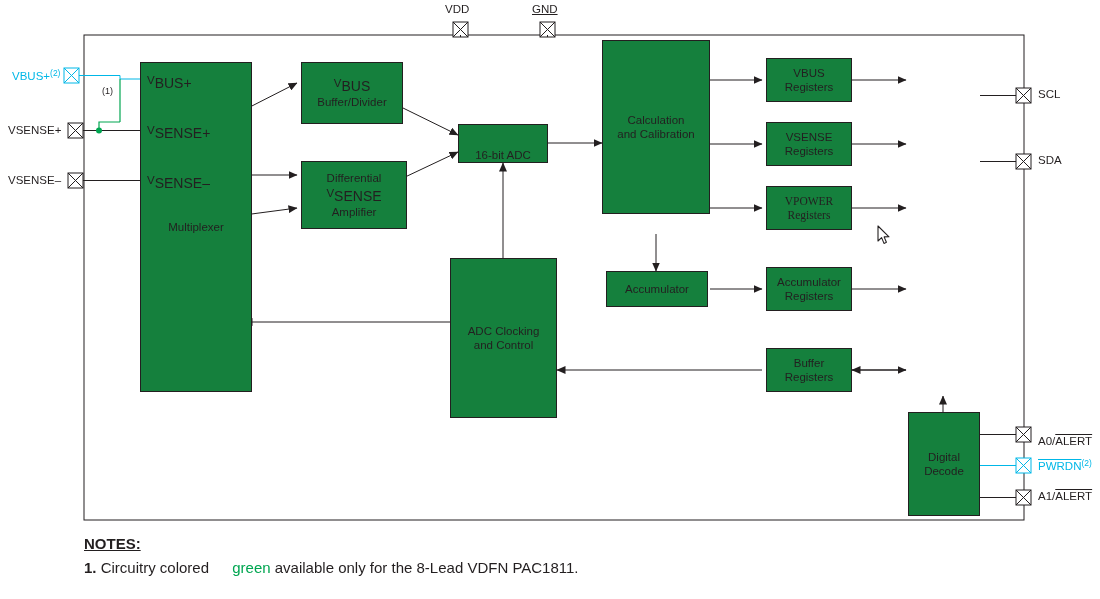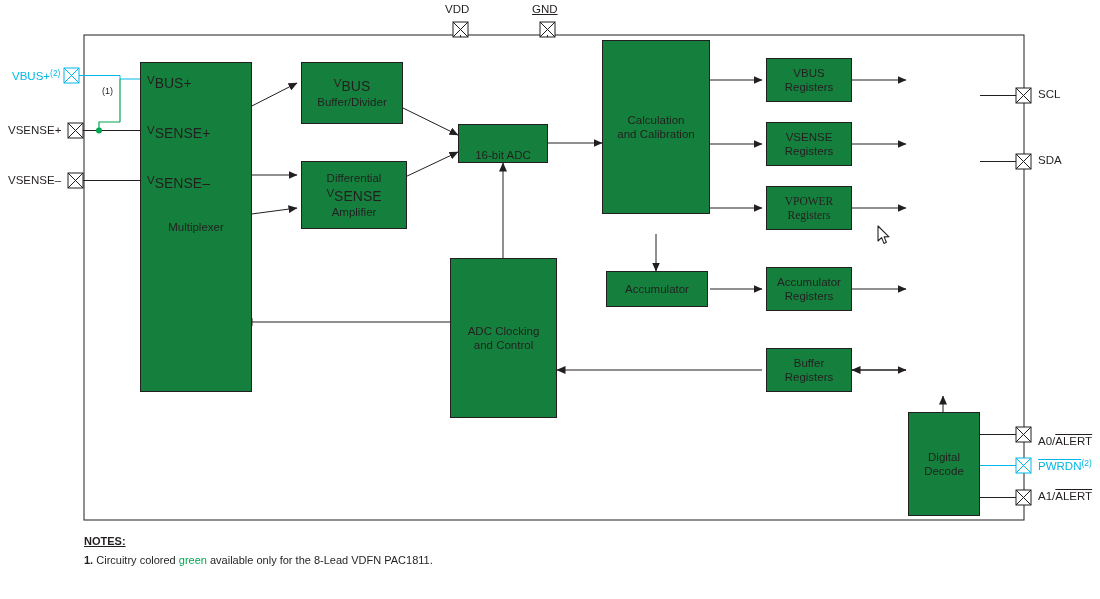--- a/index.html
+++ b/index.html
@@ -47,31 +47,31 @@
     left: 0;
     top: 0;
     width: 1100px;
     height: 599px;
     pointer-events: none;
   }
   .notes {
     position: absolute;
     left: 84px;
     top: 535px;
-    font-size: 11px;
+    font-size: 15px;
     color: #231f20;
   }
   .notes .hdr {
     font-weight: bold;
     text-decoration: underline;
     margin-bottom: 7px;
   }
   .notes .nrow { margin-bottom: 6px; }
   .notes b { font-weight: bold; }
-  .green { color: #00a651; }
+  .green { color: #00a651; margin-left: 19px; }
   .blue { color: #00b7e7; }
   .cursor { position: absolute; }
 </style>
 </head>
 <body>
 
 <div id="root">
 
   <svg class="layer" viewBox="0 0 1100 599">
     <defs>

